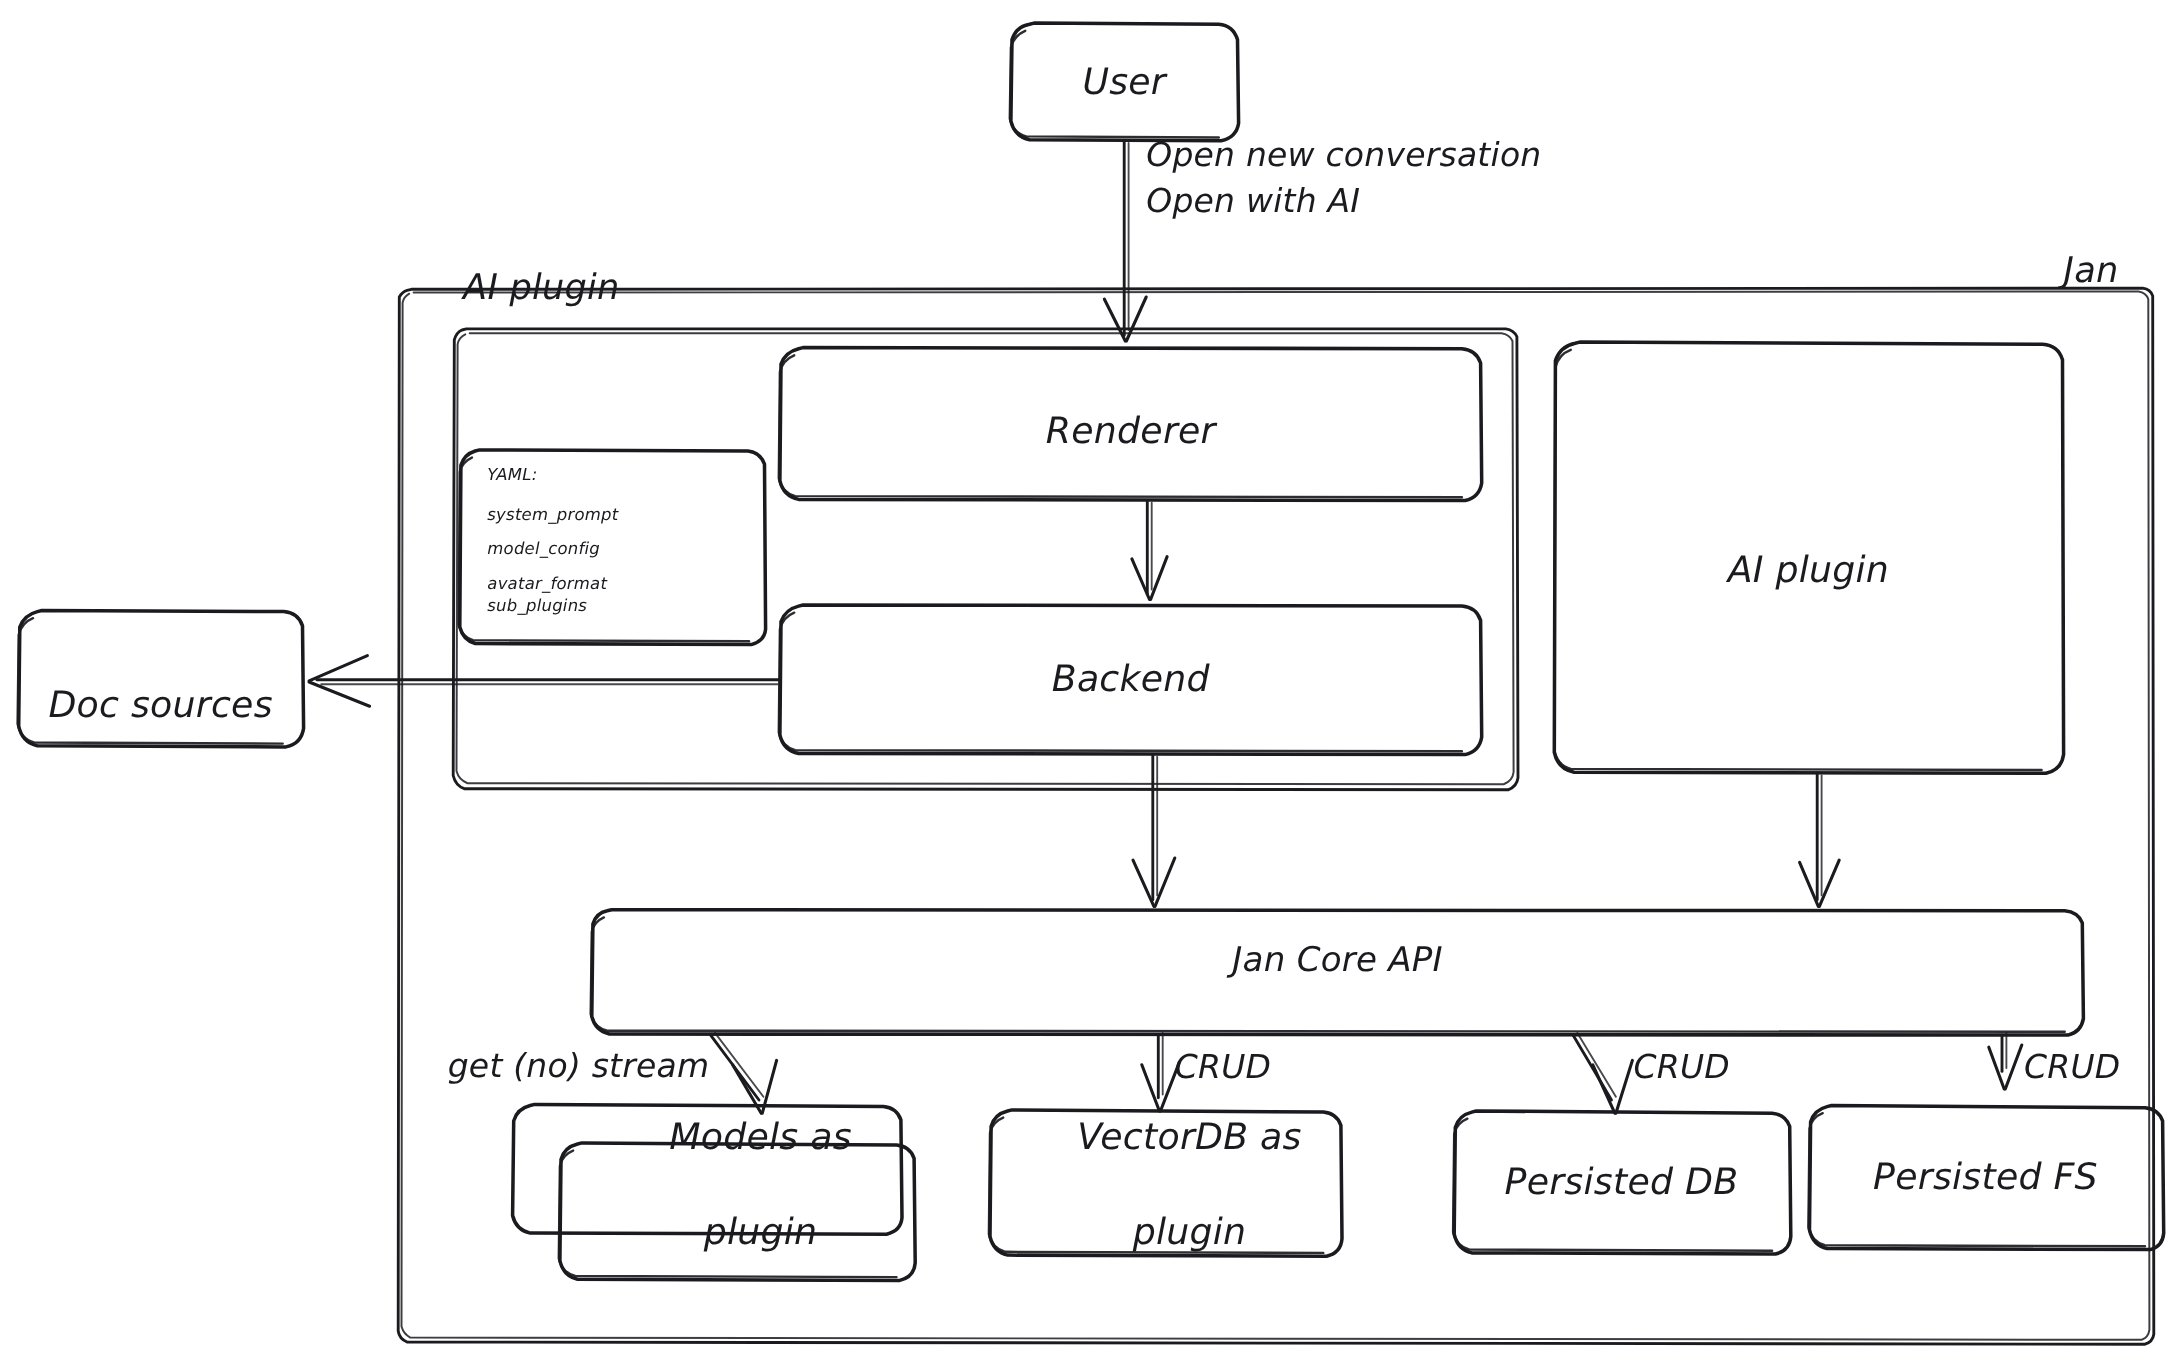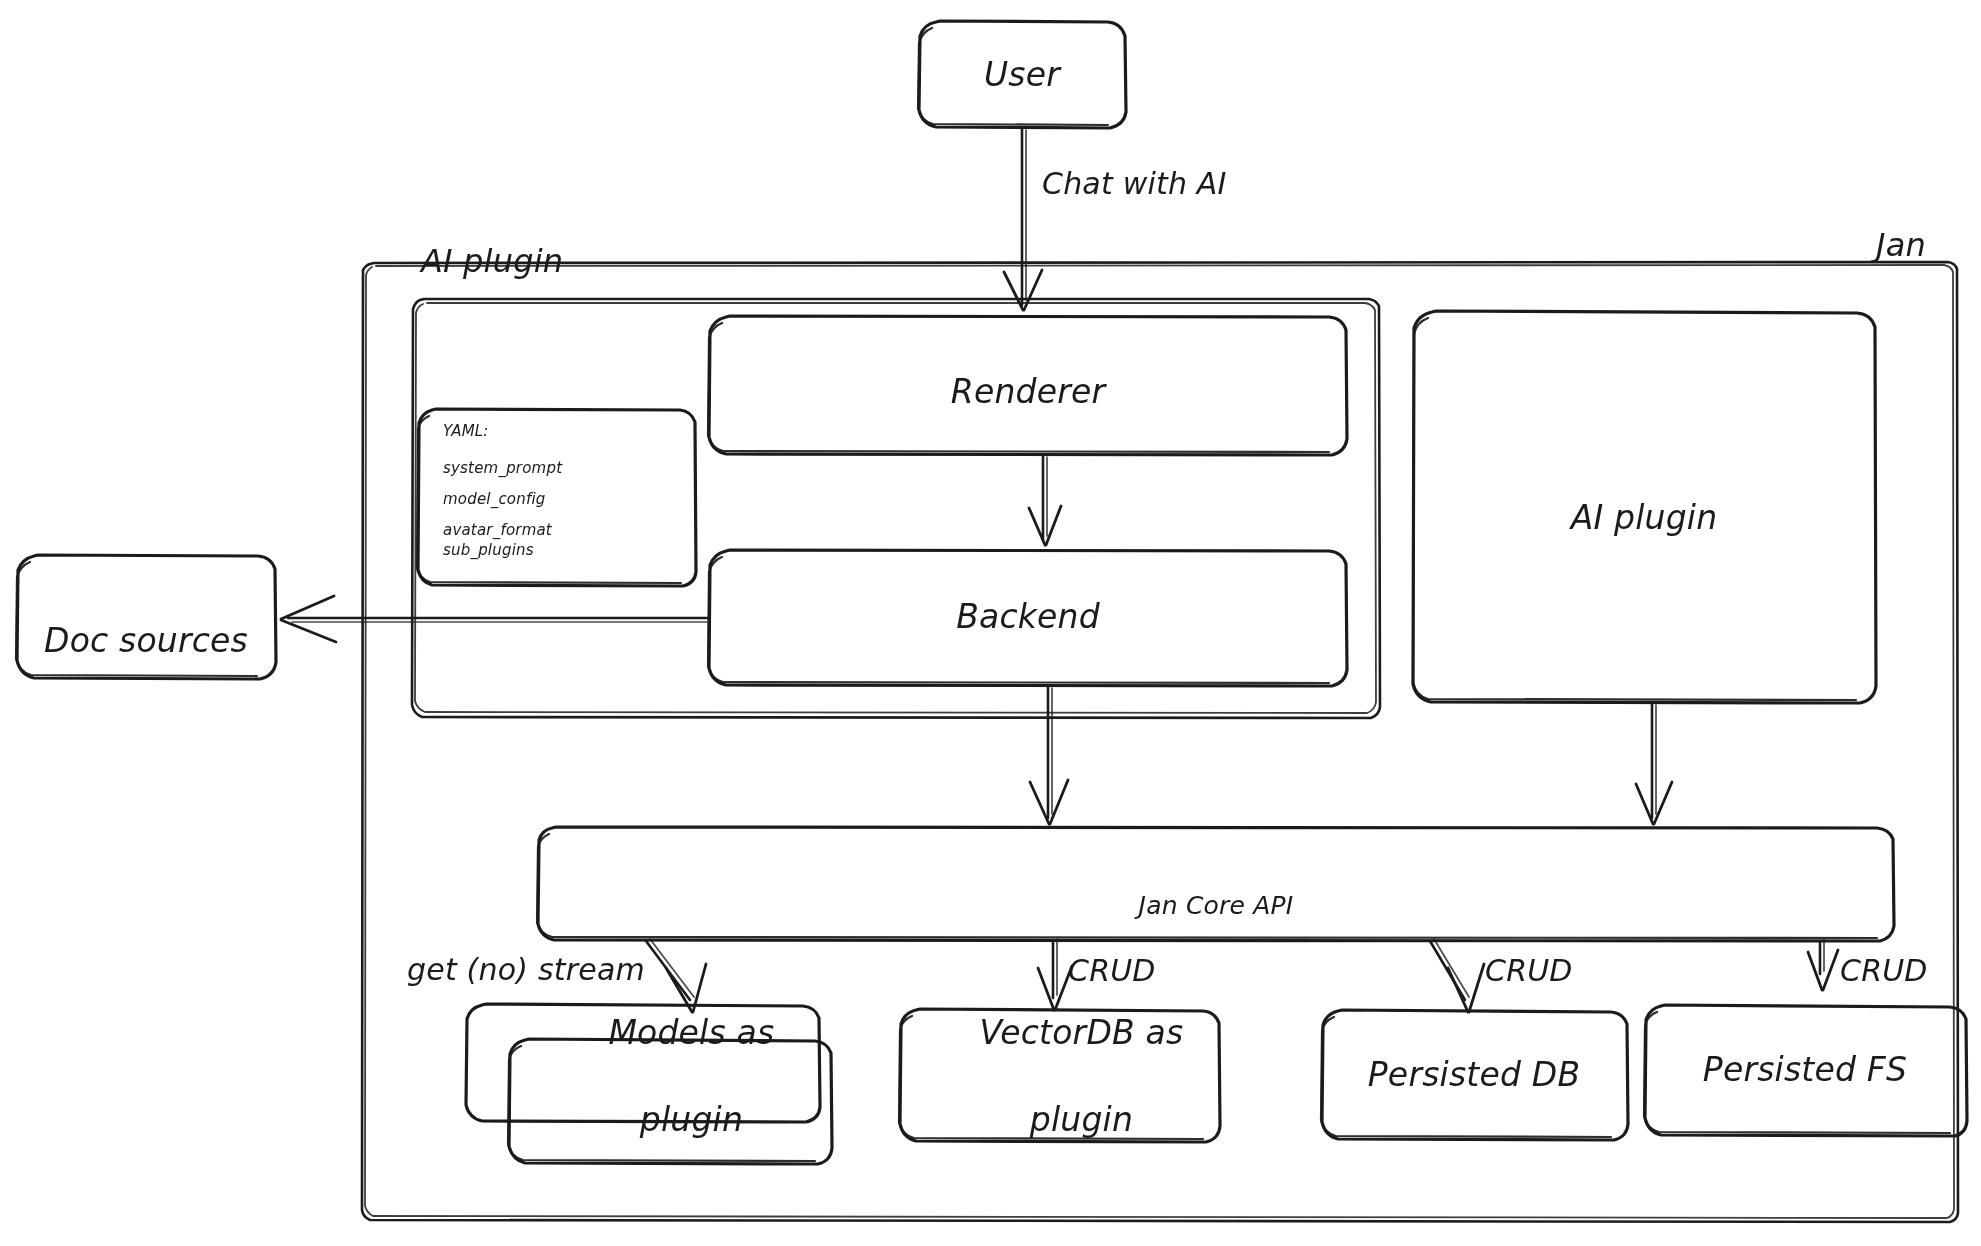--- a/index.html
+++ b/index.html
@@ -56,21 +56,21 @@
   }
   .edge-lbl {
     font-size: 30px;
     font-style: italic;
   }
   .yaml-lbl {
     font-size: 15px;
     font-style: italic;
     line-height: 1.42;
   }
-  .core-lbl { font-size: 25px; margin-top: 32px; }
+  .core-lbl { font-size: 31px; }
 </style>
 </head>
 <body>
 
 <div id="canvas-root">
 
   <svg class="diagram" viewBox="0 0 1981 1246">
 
     <g>
       <path class="stroke container-shape" d="M 370 264 Q 366 265 363 270 L 362 1210 Q 363 1217 370 1220 L 1950 1222 Q 1957 1220 1958 1213 L 1957 269 Q 1955 263 1948 262 L 374 263 Z" transform="translate(0,0)"></path>
@@ -202,21 +202,22 @@
     </g>
 
   </svg>
 
   <div class="lbl node-lbl" style="left:1022px; top:75px;">User</div>
 
   <div class="lbl group-lbl" style="left:1876px; top:226px;">Jan</div>
 
   <div class="lbl group-lbl" style="left:421px; top:242px;">AI plugin</div>
 
-  <div class="lbl edge-lbl" style="left:1042px; top:166px;">Chat with AI</div>
+  <div class="lbl edge-lbl" style="left:1042px; top:124px;">Open new conversation</div>
+  <div class="lbl edge-lbl" style="left:1042px; top:166px;">Open with AI</div>
 
   <div class="lbl node-lbl" style="left:1028px; top:392px;">Renderer</div>
 
   <div class="lbl node-lbl" style="left:1028px; top:617px;">Backend</div>
 
   <div class="lbl yaml-lbl" style="left:443px; top:421px;">YAML:</div>
   <div class="lbl yaml-lbl" style="left:443px; top:458px;">system_prompt</div>
   <div class="lbl yaml-lbl" style="left:443px; top:489px;">model_config</div>
   <div class="lbl yaml-lbl" style="left:443px; top:520px;">avatar_format</div>
   <div class="lbl yaml-lbl" style="left:443px; top:540px;text-align:center;">sub_plugins</div>

